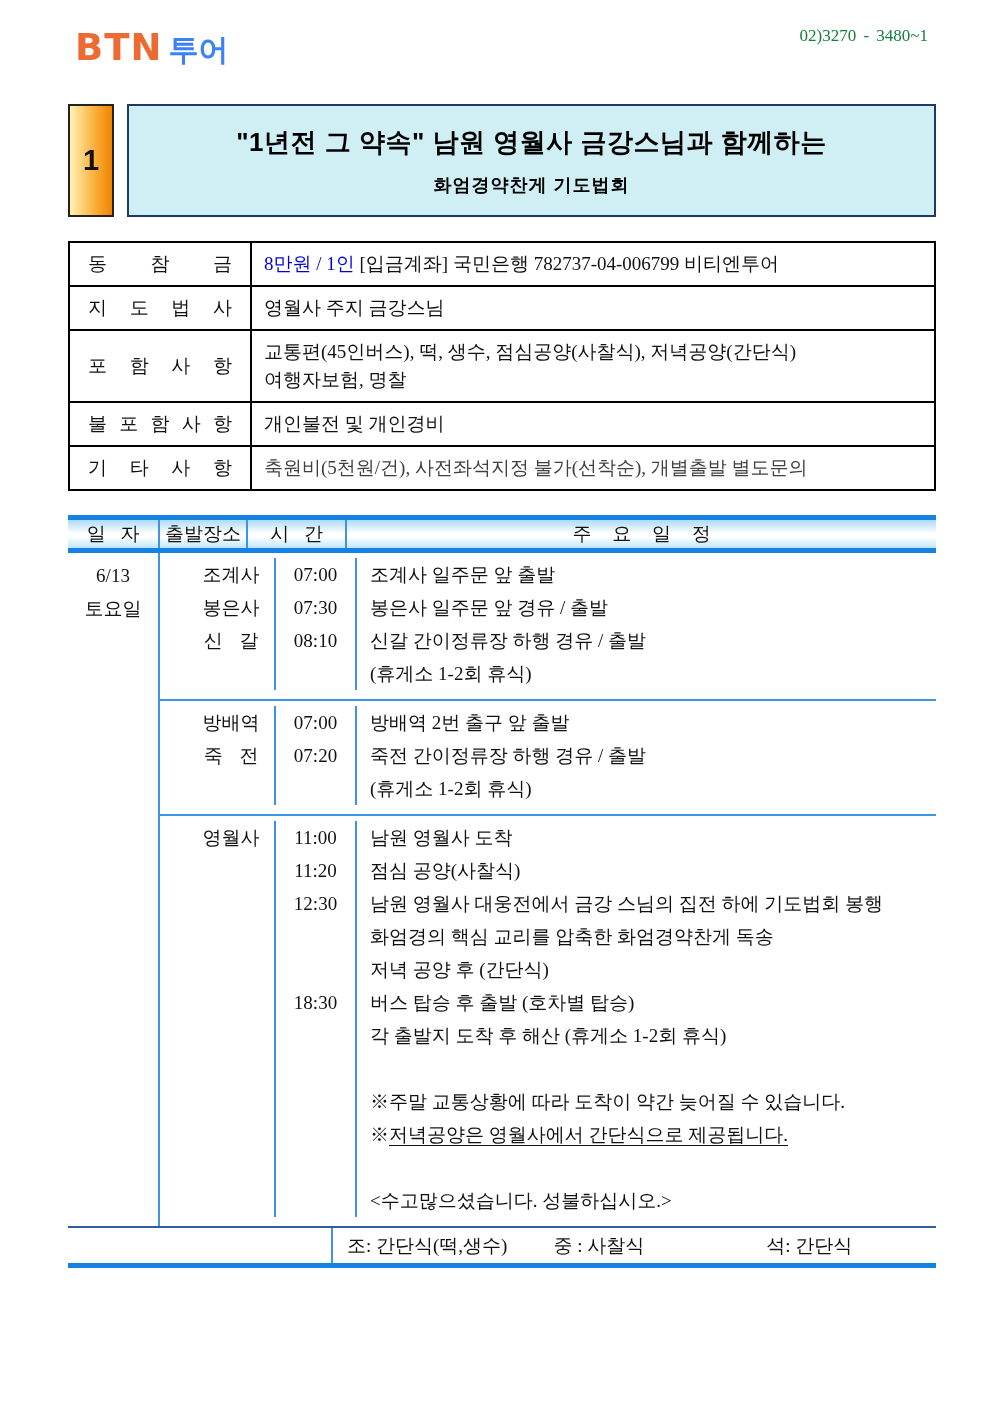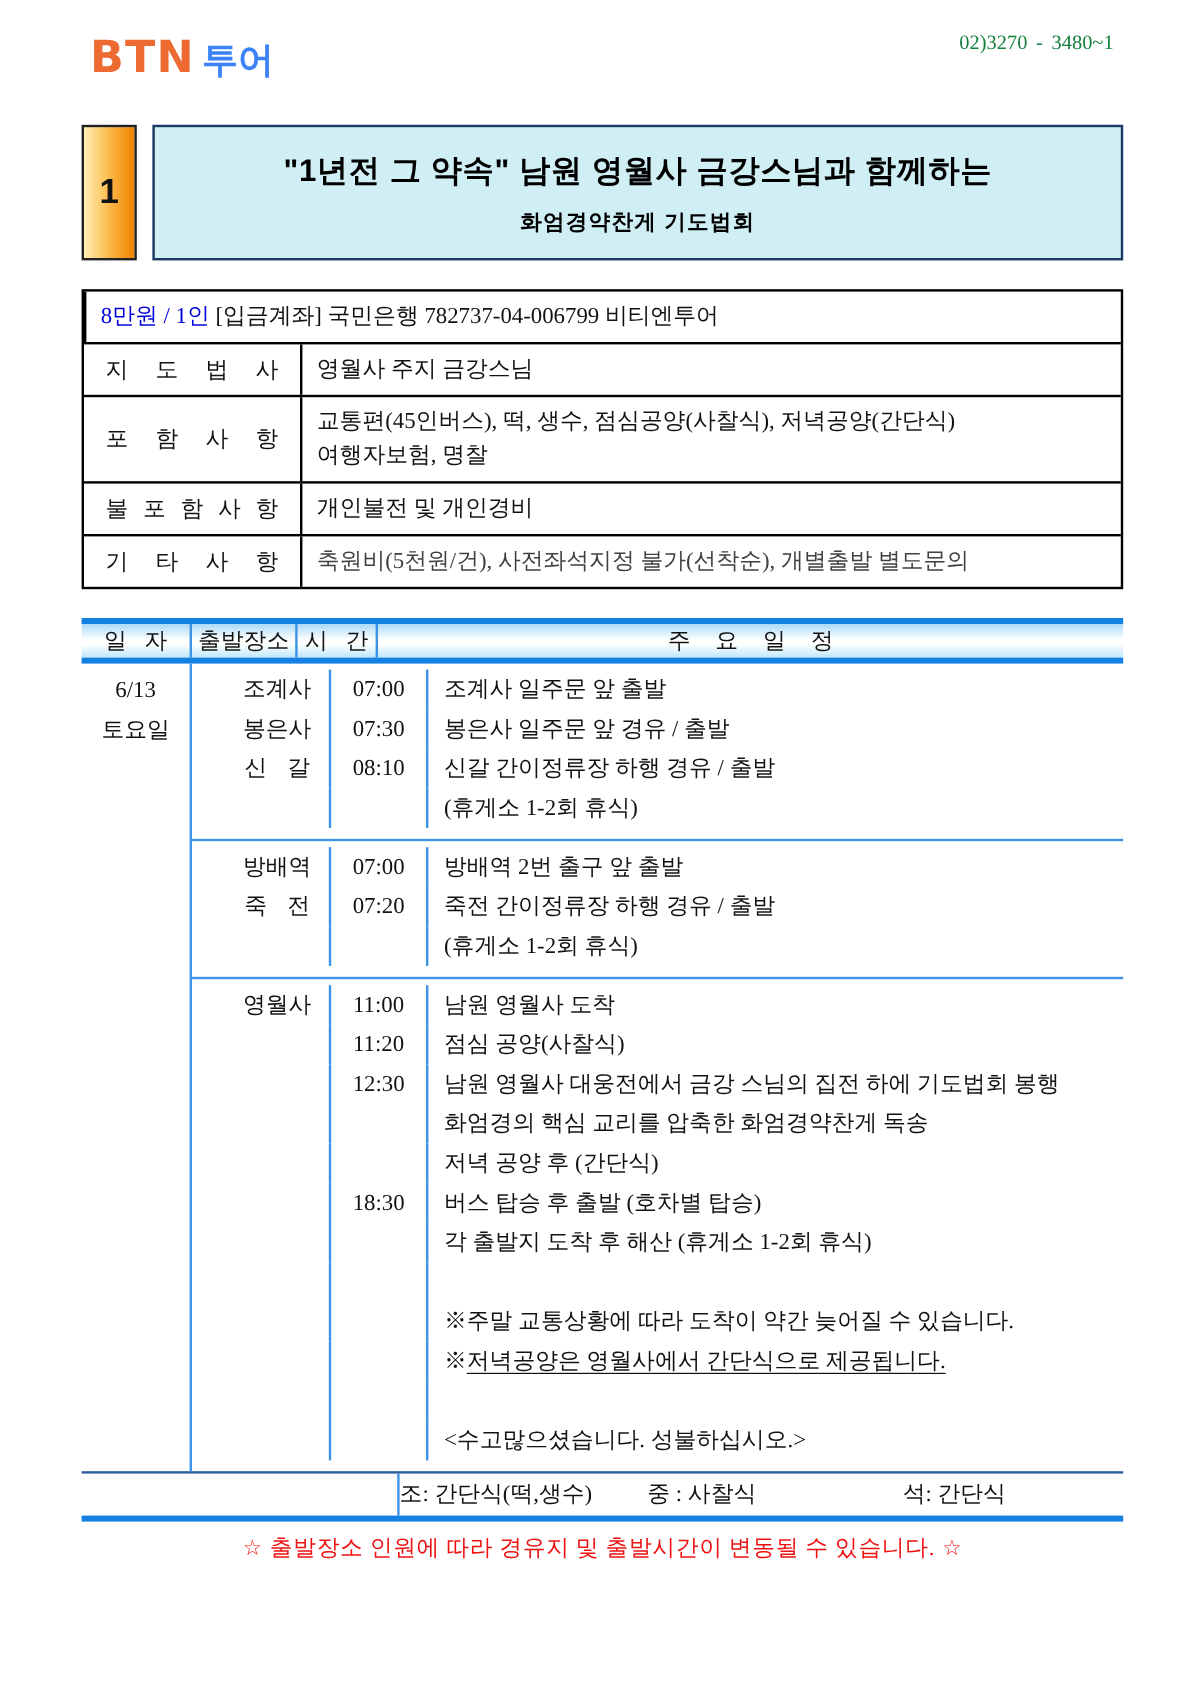--- a/index.html
+++ b/index.html
@@ -57,40 +57,40 @@
   :root { --bb: #1581E3; --lb: #3D94E6; }
   .sched { margin-top: 24px; font-size: 19px; }
   .sched-head {
     display: flex; height: 38px; align-items: center;
     border-top: 5px solid var(--bb); border-bottom: 5px solid var(--bb);
     background: linear-gradient(180deg, #ACDBF7 0%, #FFFFFF 48%, #FFFFFF 60%, #BEE7FB 100%);
   }
   .hc { text-align: center; height: 100%; display: flex; align-items: center; justify-content: center; }
   .h1 { flex: none; width: 92px; border-right: 2px solid var(--lb); word-spacing: 10px; }
   .h2 { flex: none; width: 88px; border-right: 2px solid var(--lb); }
-  .h3 { flex: none; width: 67px; border-right: 2px solid var(--lb); word-spacing: 10px; }
+  .h3 { flex: none; width: 99px; border-right: 2px solid var(--lb); word-spacing: 10px; }
   .h4 { flex: 1; word-spacing: 16px; }
 
   .sched-body { display: flex; align-items: stretch; }
   .date-col { flex: none; width: 92px; border-right: 2px solid var(--lb);
               text-align: center; padding-top: 6px; line-height: 33px; }
   .groups { flex: 1; }
   .group { padding: 5px 0 9px; }
   .group + .group { border-top: 2px solid var(--lb); }
   .sline { display: flex; min-height: 33px; line-height: 33px; margin-left: 28px; }
   .cp { flex: none; width: 88px; border-right: 2px solid var(--lb); text-align: center; word-spacing: 12px; }
   .ct { flex: none; width: 81px; border-right: 2px solid var(--lb); text-align: center; }
   .cd { flex: 1; padding-left: 13px; }
   .u { text-decoration: underline; text-underline-offset: 4px; }
 
   .meals-row { display: flex; align-items: stretch; min-height: 37px;
                border-top: 2px solid #2C5D9E; border-bottom: 5px solid var(--bb); }
   .meals-spacer { flex: none; width: 263px; }
   .meals { flex: 1; border-left: 2px solid var(--lb); display: flex; align-items: flex-end;
-           line-height: 35px; }
+           padding-left: 14px; line-height: 35px; }
   .meal-lunch  { margin-left: 46px; }
   .meal-dinner { margin-left: 122px; }
 
   .notice { margin-top: 9px; text-align: center; color: #EE1111; font-size: 19px; letter-spacing: 0.5px; }
   .notice .star { font-size: 18px; padding: 0 6px; }
 </style>
 </head>
 <body>
 
 <div class="page">
@@ -107,20 +107,23 @@
     <div class="title-row">
       <div class="badge">1</div>
       <div class="title-box">
         <div class="t1">"1년전 그 약속" 남원 영월사 금강스님과 함께하는</div>
         <div class="t2">화엄경약찬게 기도법회</div>
       </div>
     </div>
 
     <div class="info-table">
       <div class="irow">
+        <div class="ilabel">
+            <span>동 참 금</span>
+          </div>
         <div class="ival">
           <div><span class="blue">8만원 / 1인</span> <span>[입금계좌] 국민은행 782737-04-006799 비티엔투어</span></div>
         </div>
       </div>
       <div class="irow">
         <div class="ilabel">
             <span>지 도 법 사</span>
           </div>
         <div class="ival">영월사 주지 금강스님</div>
       </div>
@@ -272,18 +275,15 @@
       <div class="meals-row">
         <div class="meals-spacer"></div>
         <div class="meals">
           <span>조: 간단식(떡,생수)</span>
           <span class="meal-lunch">중 : 사찰식</span>
           <span class="meal-dinner">석: 간단식</span>
         </div>
       </div>
     </div>
 
-    <div class="notice">
-      <span class="star">☆</span><span>출발장소 인원에 따라 경유지 및 출발시간이 변동될 수 있습니다.</span><span class="star">☆</span>
-    </div>
 
   </div>
 </div>
 
 </body></html>

